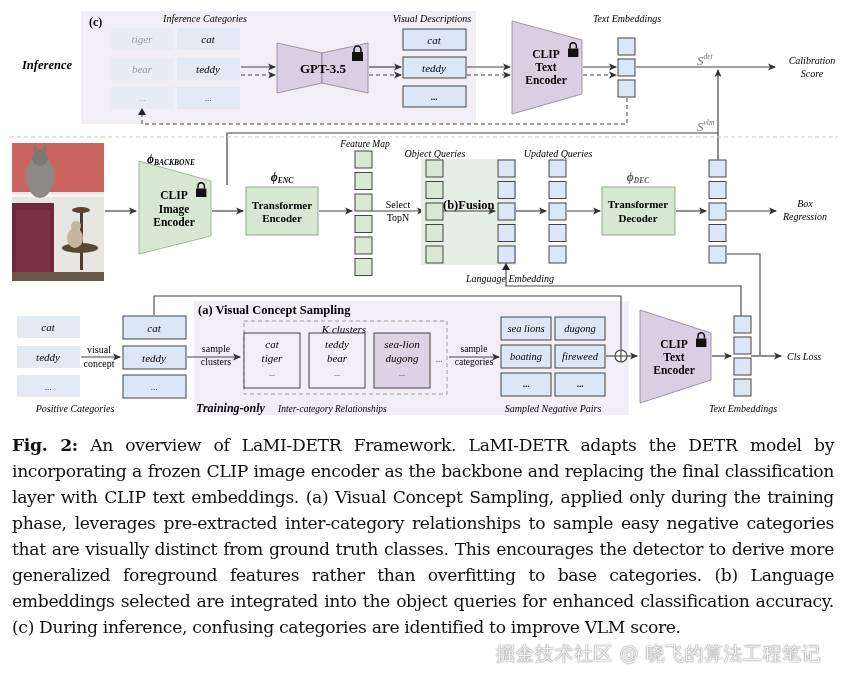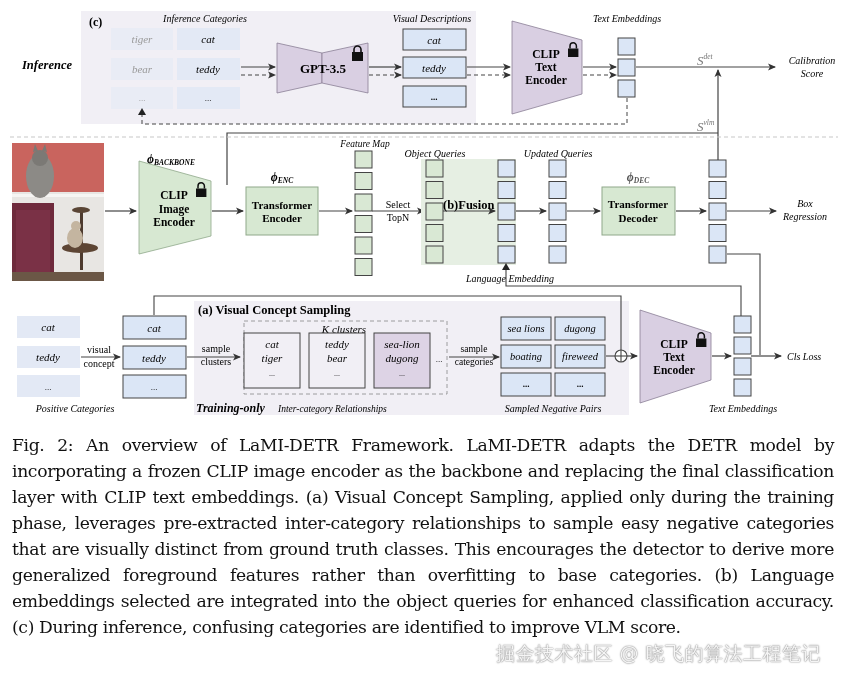--- a/index.html
+++ b/index.html
@@ -1,19 +1,19 @@
 <!DOCTYPE html>
 <html><head>
 <meta charset="utf-8">
 <style>
   html, body { margin: 0; padding: 0; background: #ffffff; }
   body { width: 846px; height: 682px; position: relative; overflow: hidden; font-family: "Liberation Serif", serif; color: #222; }
   svg.diagram { position: absolute; left: 0; top: 0; }
   .caption { position: absolute; left: 12px; top: 432px; width: 822px; font-family: "DejaVu Serif", serif; font-size: 17.2px; line-height: 26px; text-align: justify; color: #111; letter-spacing: -0.35px; }
-  .caption b { font-weight: normal; }
+  .caption b { font-weight: bold; }
   .watermark { position: absolute; left: 496px; top: 641px; font-family: "DejaVu Sans", sans-serif; font-size: 19px; color: rgba(255,255,255,0.92); text-shadow: 0 0 1px #777, 0 0 2px #999; letter-spacing: 0.5px; }
 </style>
 </head>
 <body>
 
 <svg class="diagram" width="846" height="425" viewBox="0 0 846 425" xmlns="http://www.w3.org/2000/svg">
   <defs>
     <marker id="arr" markerWidth="8" markerHeight="8" refX="7" refY="4" orient="auto" markerUnits="userSpaceOnUse">
       <path d="M0,0.5 L8,4 L0,7.5 L2,4 Z" fill="#333"></path>
     </marker>

